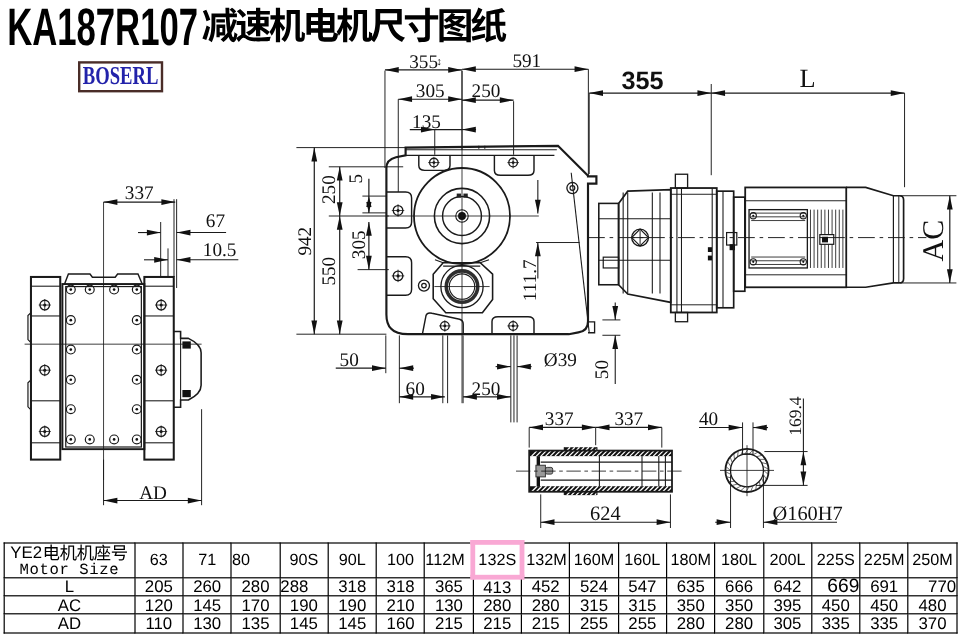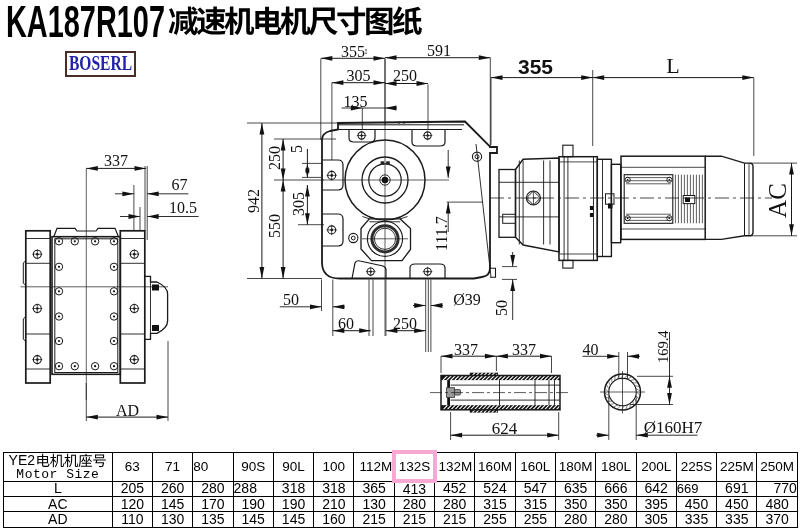--- a/index.html
+++ b/index.html
@@ -552,21 +552,21 @@
               <path transform="translate(57.3,13.0) scale(0.014500,-0.014500)" d="M260 732H736V596H260ZM185 799V530H815V799ZM63 440V371H269C249 309 224 240 203 191H727C708 75 688 19 663 -1C651 -9 639 -10 615 -10C587 -10 514 -9 444 -2C458 -23 468 -52 470 -74C539 -78 605 -79 639 -77C678 -76 702 -70 726 -50C763 -18 788 57 812 225C814 236 816 259 816 259H315L352 371H933V440Z" fill="#000"></path>
             </svg></div>
           <div style="font-family:'Liberation Mono',monospace;font-size:13px;line-height:13px;letter-spacing:0.5px;">Motor Size</div>
         </td>
         <td style="border:1px solid #000;text-align:center;font-size:13.5px;padding:0">63</td>
         <td style="border:1px solid #000;text-align:center;font-size:13.5px;padding:0">71</td>
         <td style="border:1px solid #000;text-align:left;font-size:13.5px;padding:0">80</td>
         <td style="border:1px solid #000;text-align:center;font-size:13.5px;padding:0">90S</td>
         <td style="border:1px solid #000;text-align:center;font-size:13.5px;padding:0">90L</td>
         <td style="border:1px solid #000;text-align:center;font-size:13.5px;padding:0">100</td>
-        <td style="border:1px solid #000;text-align:right;font-size:13.5px;padding:0">112M</td>
+        <td style="border:1px solid #000;text-align:left;font-size:13.5px;padding:0">112M</td>
         <td style="border:4px solid #f9a8d4;text-align:center;font-size:13.5px;padding:0">132S</td>
         <td style="border:1px solid #000;text-align:center;font-size:13.5px;padding:0">132M</td>
         <td style="border:1px solid #000;text-align:center;font-size:13.5px;padding:0">160M</td>
         <td style="border:1px solid #000;text-align:center;font-size:13.5px;padding:0">160L</td>
         <td style="border:1px solid #000;text-align:center;font-size:13.5px;padding:0">180M</td>
         <td style="border:1px solid #000;text-align:center;font-size:13.5px;padding:0">180L</td>
         <td style="border:1px solid #000;text-align:center;font-size:13.5px;padding:0">200L</td>
         <td style="border:1px solid #000;text-align:center;font-size:13.5px;padding:0">225S</td>
         <td style="border:1px solid #000;text-align:center;font-size:13.5px;padding:0">225M</td>
         <td style="border:1px solid #000;text-align:center;font-size:13.5px;padding:0">250M</td>
@@ -580,21 +580,21 @@
         <td style="border:1px solid #000;text-align:center;font-size:14px;line-height:13px;padding:0">318</td>
         <td style="border:1px solid #000;text-align:center;font-size:14px;line-height:13px;padding:0">318</td>
         <td style="border:1px solid #000;text-align:center;font-size:14px;line-height:13px;padding:0">365</td>
         <td style="border:1px solid #000;text-align:center;font-size:14px;line-height:13px;padding:0">413</td>
         <td style="border:1px solid #000;text-align:center;font-size:14px;line-height:13px;padding:0">452</td>
         <td style="border:1px solid #000;text-align:center;font-size:14px;line-height:13px;padding:0">524</td>
         <td style="border:1px solid #000;text-align:center;font-size:14px;line-height:13px;padding:0">547</td>
         <td style="border:1px solid #000;text-align:center;font-size:14px;line-height:13px;padding:0">635</td>
         <td style="border:1px solid #000;text-align:center;font-size:14px;line-height:13px;padding:0">666</td>
         <td style="border:1px solid #000;text-align:center;font-size:14px;line-height:13px;padding:0">642</td>
-        <td style="border:1px solid #000;text-align:left;font-size:13px;line-height:13px;padding:0">669</td>
+        <td style="border:1px solid #000;text-align:right;font-size:16px;line-height:13px;padding:0">669</td>
         <td style="border:1px solid #000;text-align:center;font-size:14px;line-height:13px;padding:0">691</td>
         <td style="border:1px solid #000;text-align:right;font-size:14px;line-height:13px;padding:0">770</td>
       </tr>
       <tr style="height:14.8px">
         <td style="border:1px solid #000;text-align:center;font-size:14px;line-height:13px;padding:0">AC</td>
         <td style="border:1px solid #000;text-align:center;font-size:14px;line-height:13px;padding:0">120</td>
         <td style="border:1px solid #000;text-align:center;font-size:14px;line-height:13px;padding:0">145</td>
         <td style="border:1px solid #000;text-align:center;font-size:14px;line-height:13px;padding:0">170</td>
         <td style="border:1px solid #000;text-align:center;font-size:14px;line-height:13px;padding:0">190</td>
         <td style="border:1px solid #000;text-align:center;font-size:14px;line-height:13px;padding:0">190</td>

